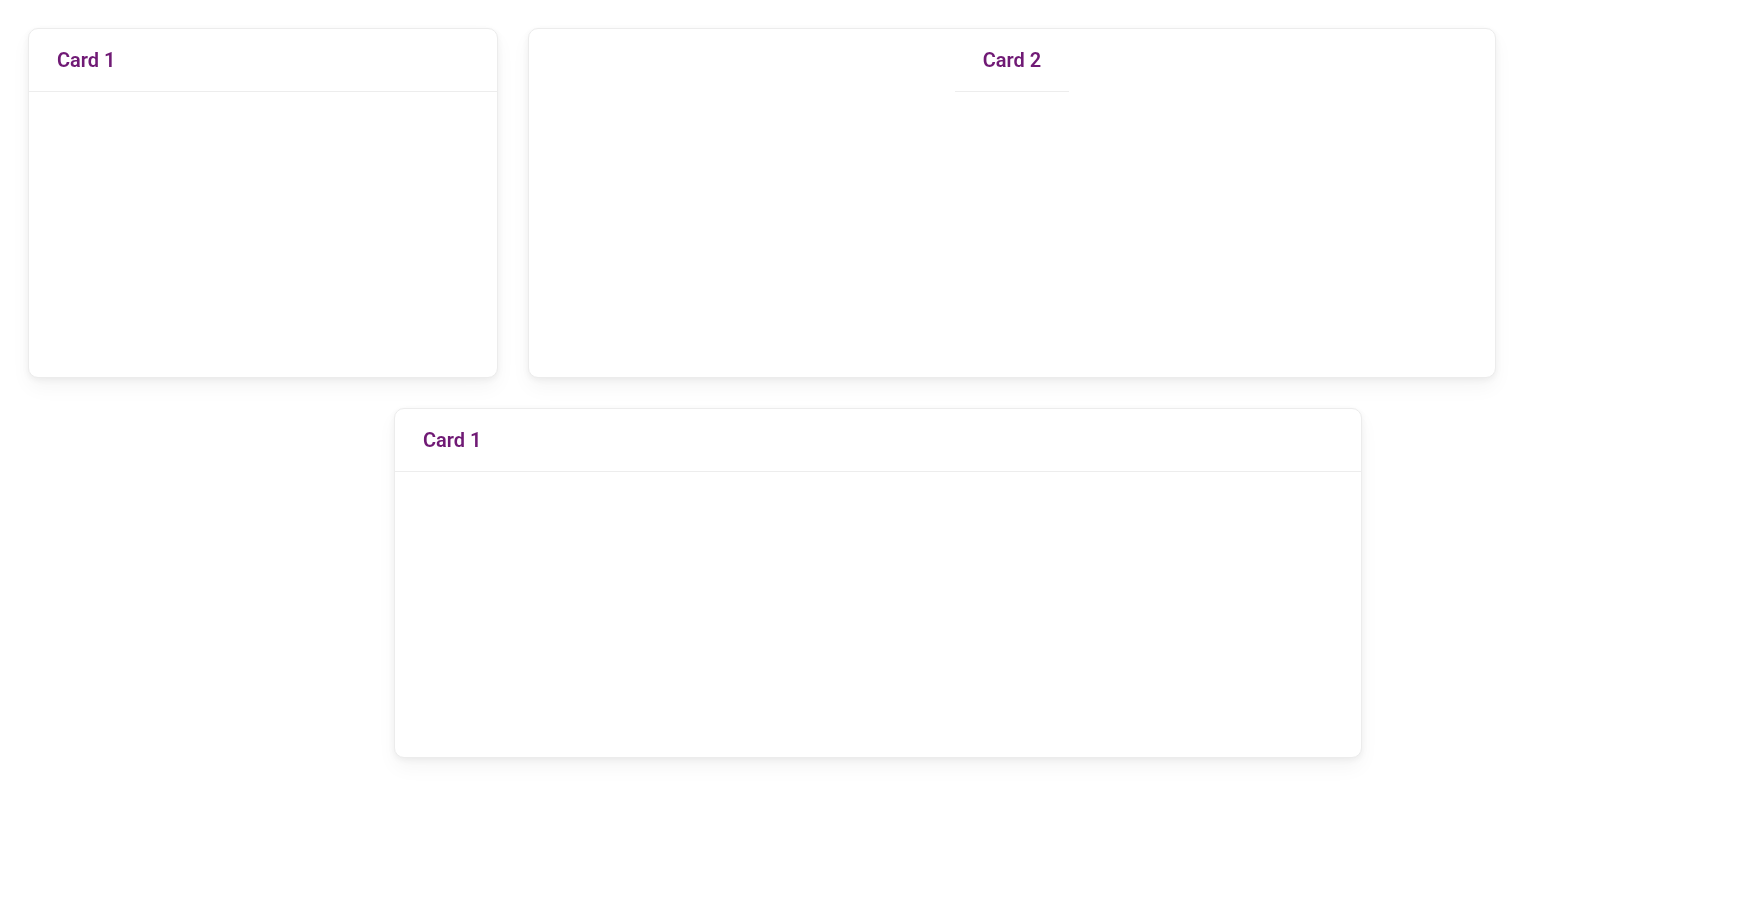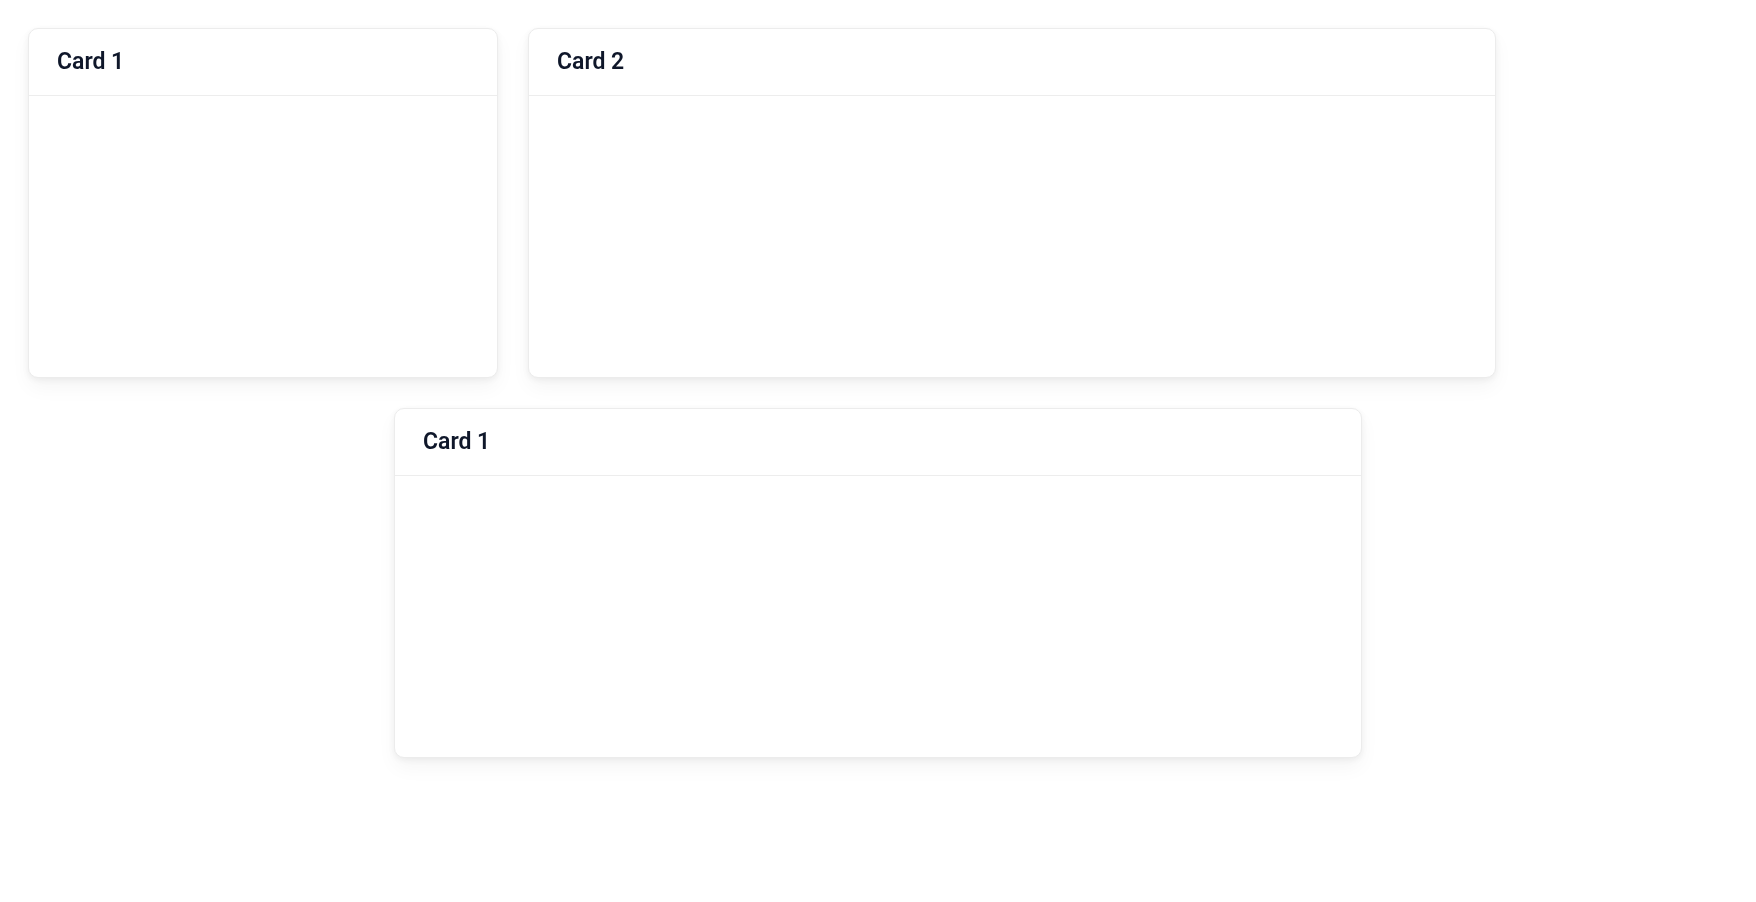--- a/index.html
+++ b/index.html
@@ -34,33 +34,34 @@
       flex-direction: column;
       overflow: hidden;
     }
     .card-1 {
       width: 470px;
       height: 350px;
     }
     .card-2 {
       width: 968px;
       height: 350px;
+      align-items: center;
     }
     .card-3 {
       width: 968px;
       height: 350px;
     }
     .card-header {
       padding: 18px 28px;
       border-bottom: 1px solid #ededed;
     }
     .card-title {
-      font-size: 23px;
+      font-size: 20px;
       font-weight: 600;
-      color: #0f172a;
+      color: #701a75;
       line-height: 1.3;
     }
     .card-body {
       flex: 1;
     }
   </style>
 </head>
 <body>
 
 <div class="row row-1">

